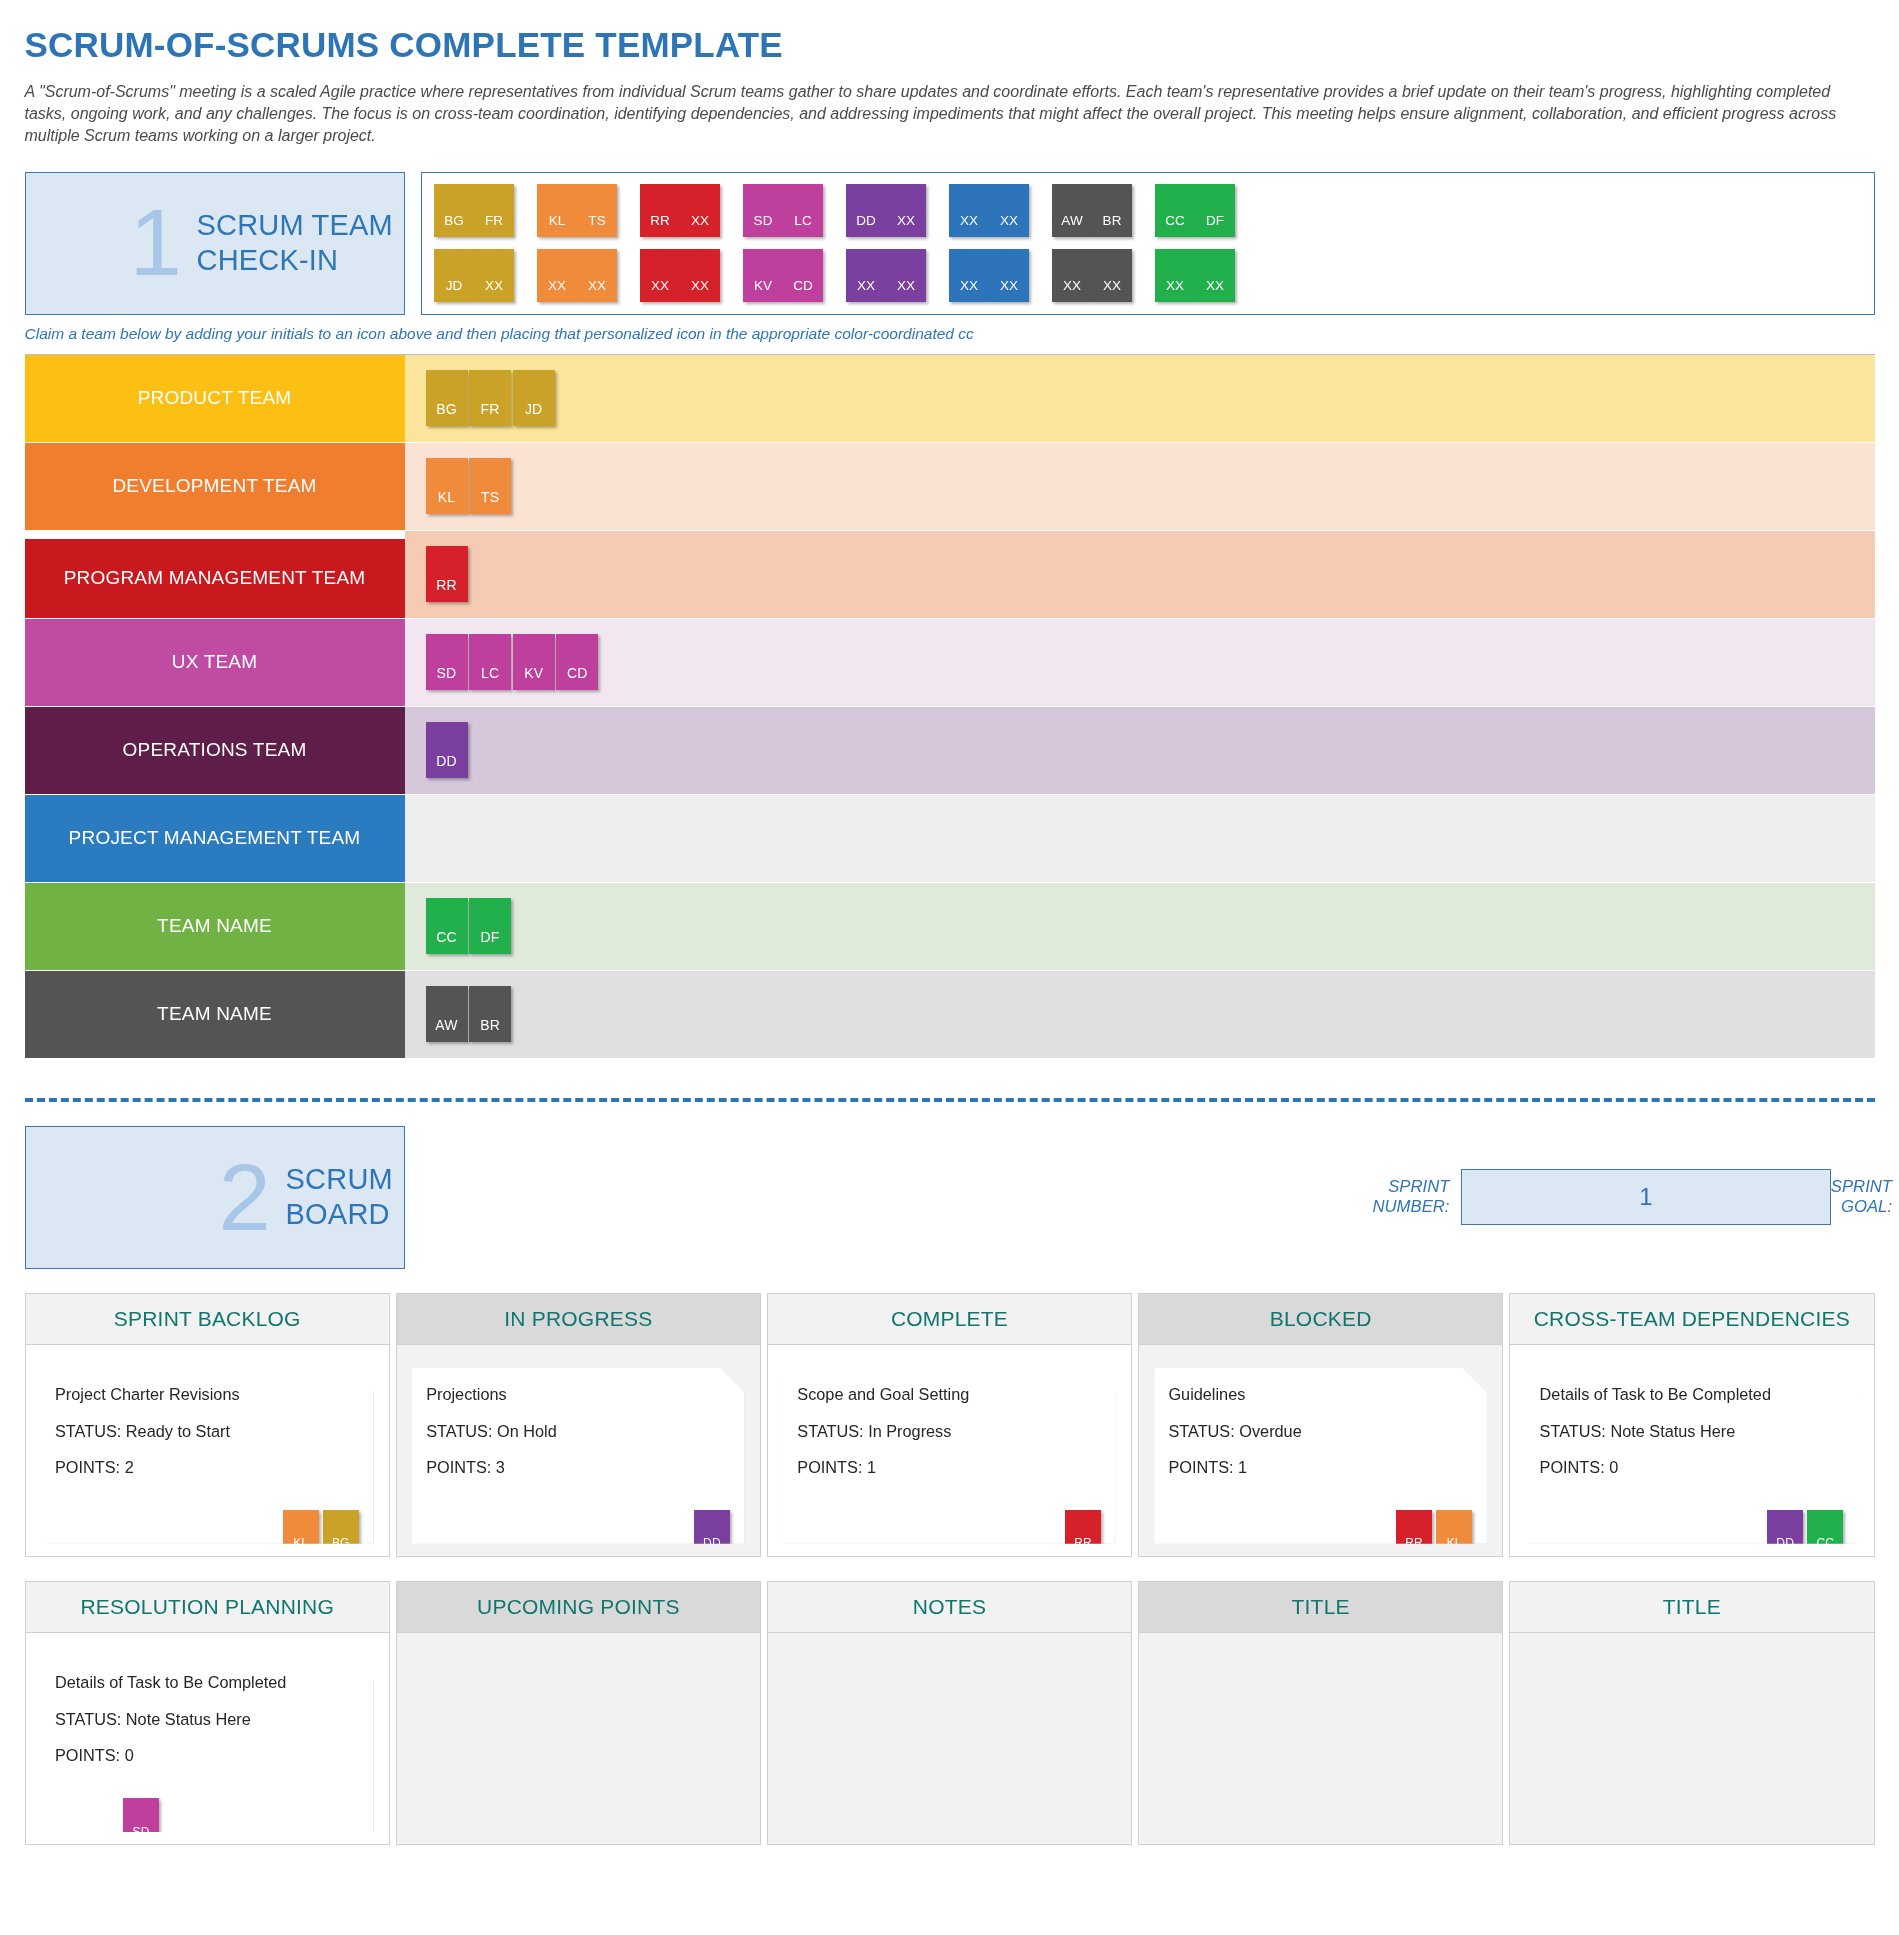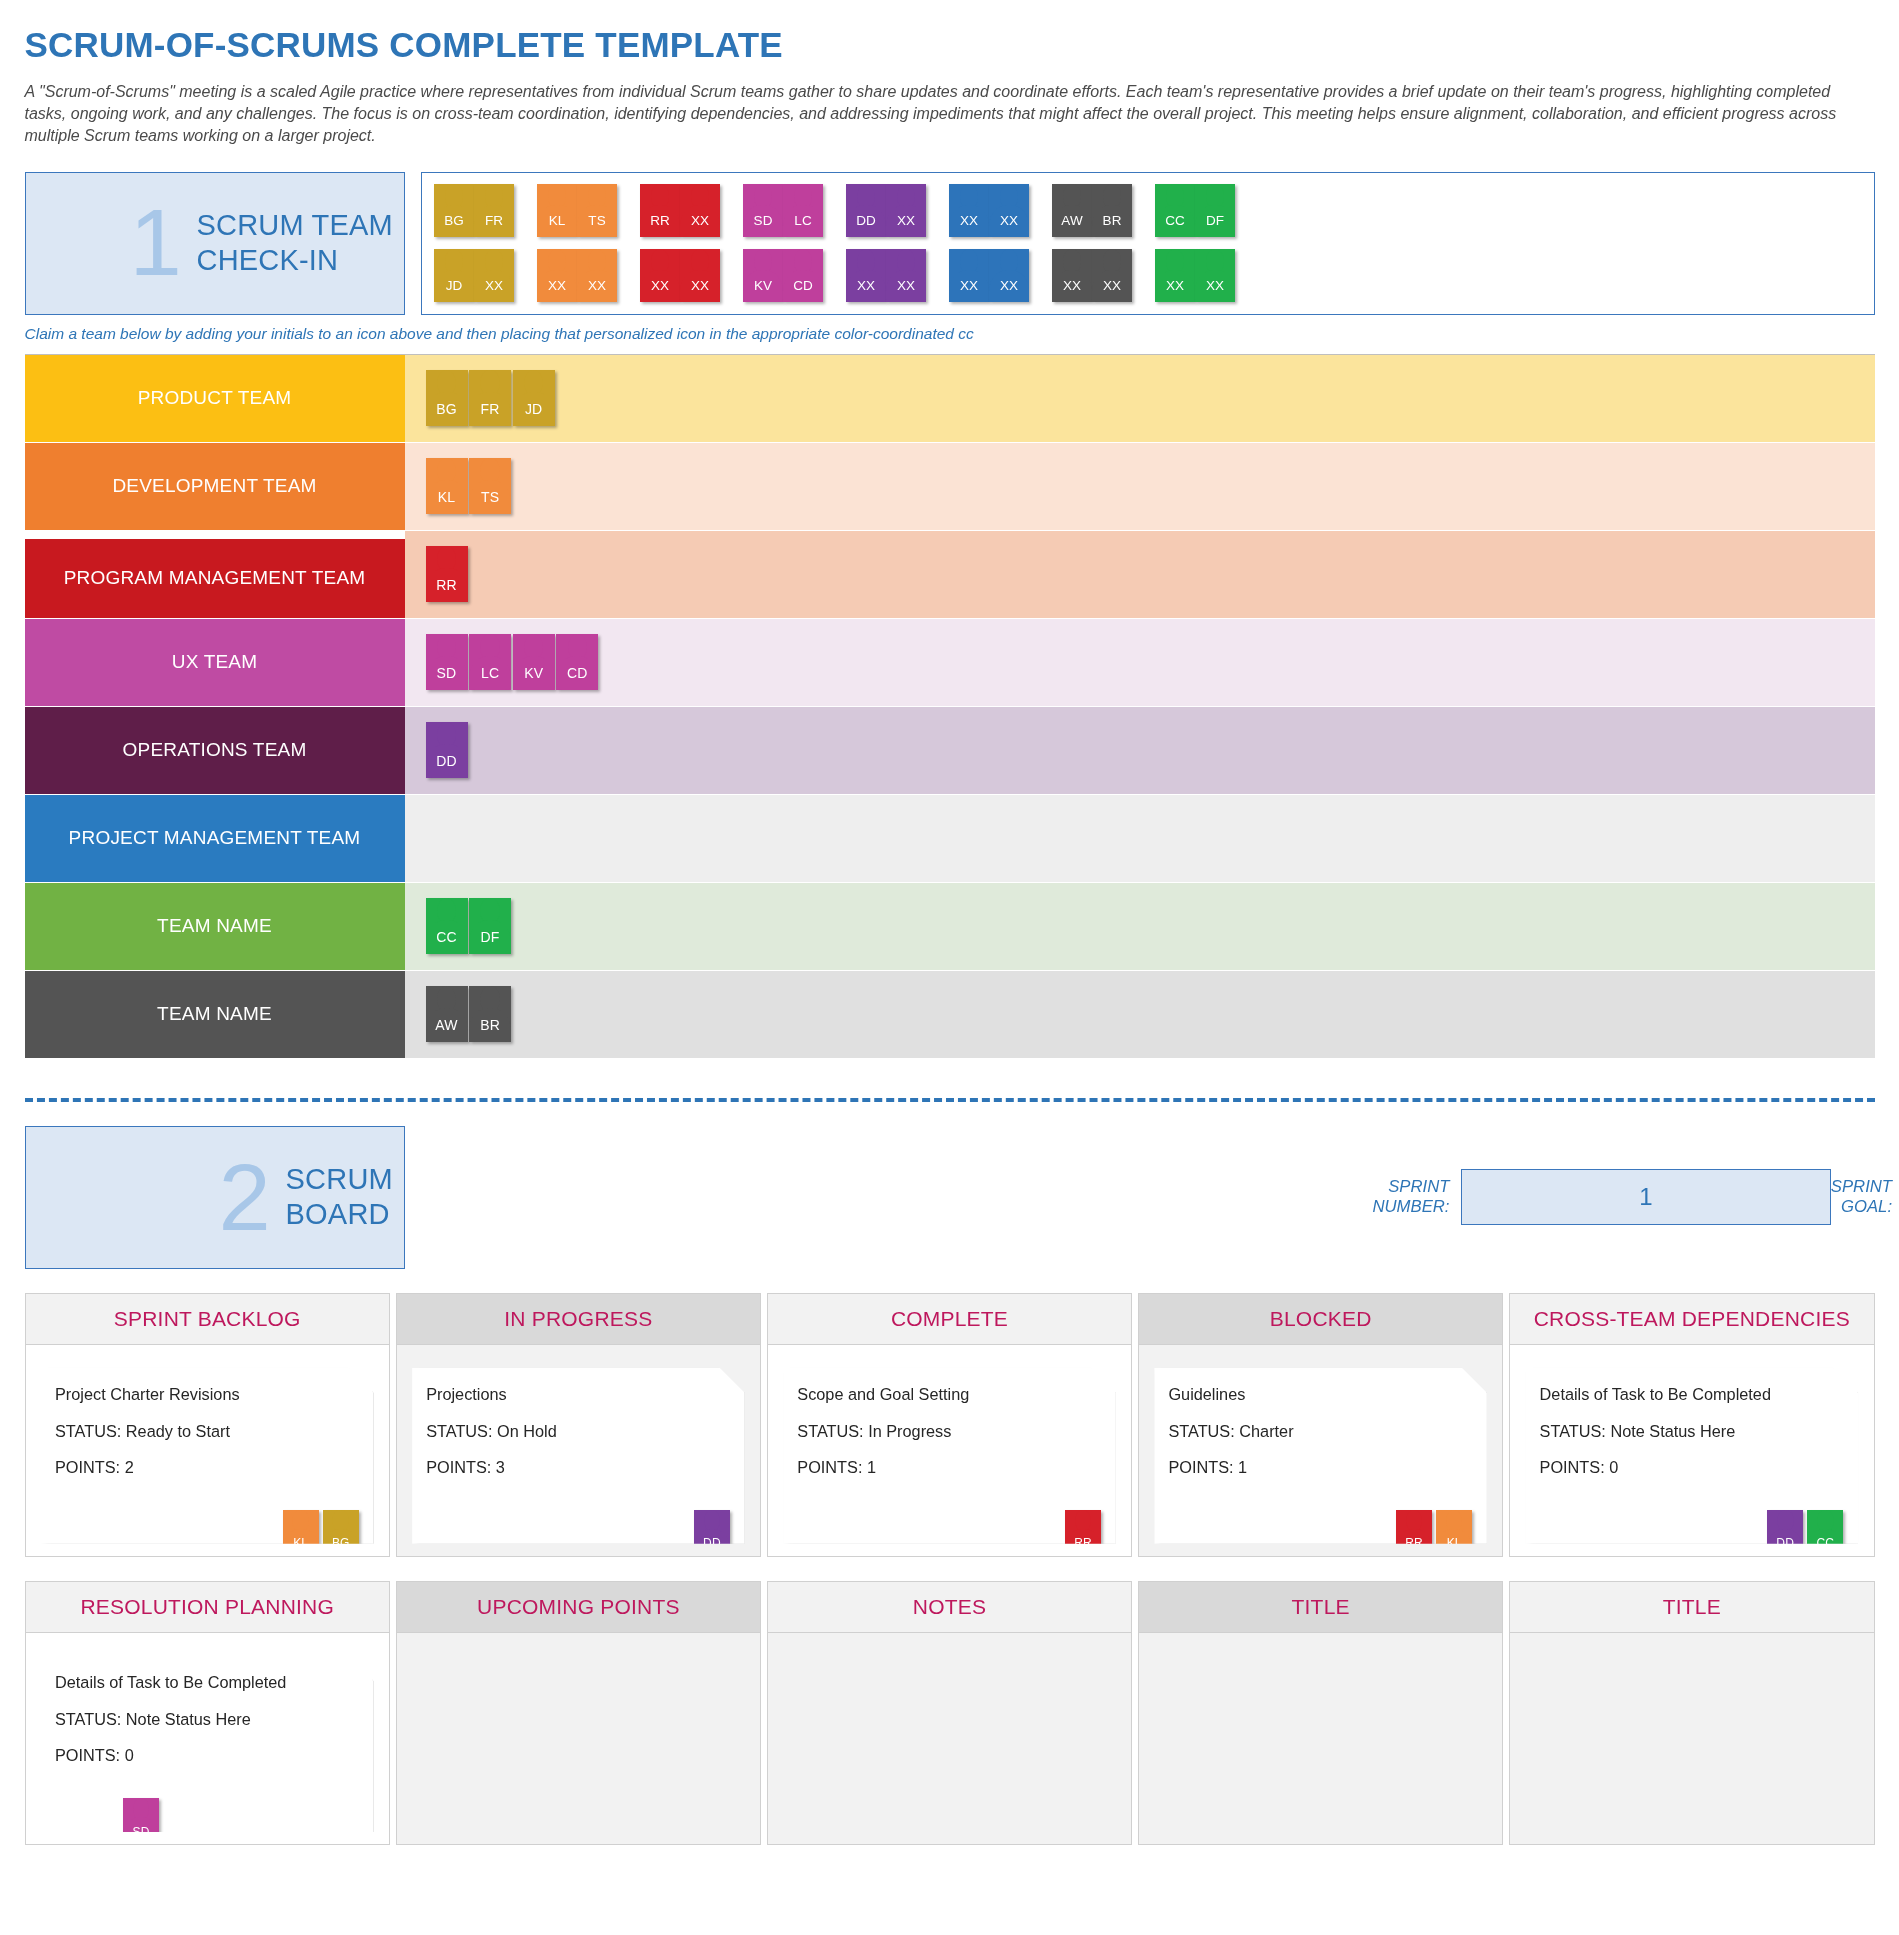--- a/index.html
+++ b/index.html
@@ -174,21 +174,21 @@
   .board { margin-top:24px; display:flex; gap:5.7px; }
   .col {
     flex:1;
     border:1.2px solid #d0d0d0;
     display:flex; flex-direction:column;
     background:#ffffff;
   }
   .col-head {
     height:51px;
     display:flex; align-items:center; justify-content:center;
-    font-size:21px; color:#be185d; letter-spacing:0.2px;
+    font-size:21px; color:#0f766e; letter-spacing:0.2px;
     border-bottom:1.2px solid #d0d0d0;
     text-align:center; padding:0 4.1px;
   }
   .col-head.light { background:#f2f2f2; }
   .col-head.dark  { background:#d9d9d9; }
   .col-body { flex:1; position:relative; padding:23px 15.5px 12.3px 15.5px; }
   .col-body.shade { background:#f2f2f2; }
   .board.top .col-body { height:282px; }
   .board.bottom .col-body { height:229px; }
 
@@ -715,21 +715,21 @@
               </div>
             </div>
           </div>
         </div>
       </div>
       <div class="col">
         <div class="col-head dark">BLOCKED</div>
         <div class="col-body shade">
           <div class="card">
             <div class="card-title">Guidelines</div>
-            <div class="card-line">STATUS: Charter</div>
+            <div class="card-line">STATUS: Overdue</div>
             <div class="card-line">POINTS: 1</div>
             <div class="card-avatars">
               <div class="person p-sm c-red">
                 <div class="head"></div>
                 <div class="body">
                   <span class="ini">RR</span>
                 </div>
               </div>
               <div class="person p-sm c-orange">
                 <div class="head"></div>

